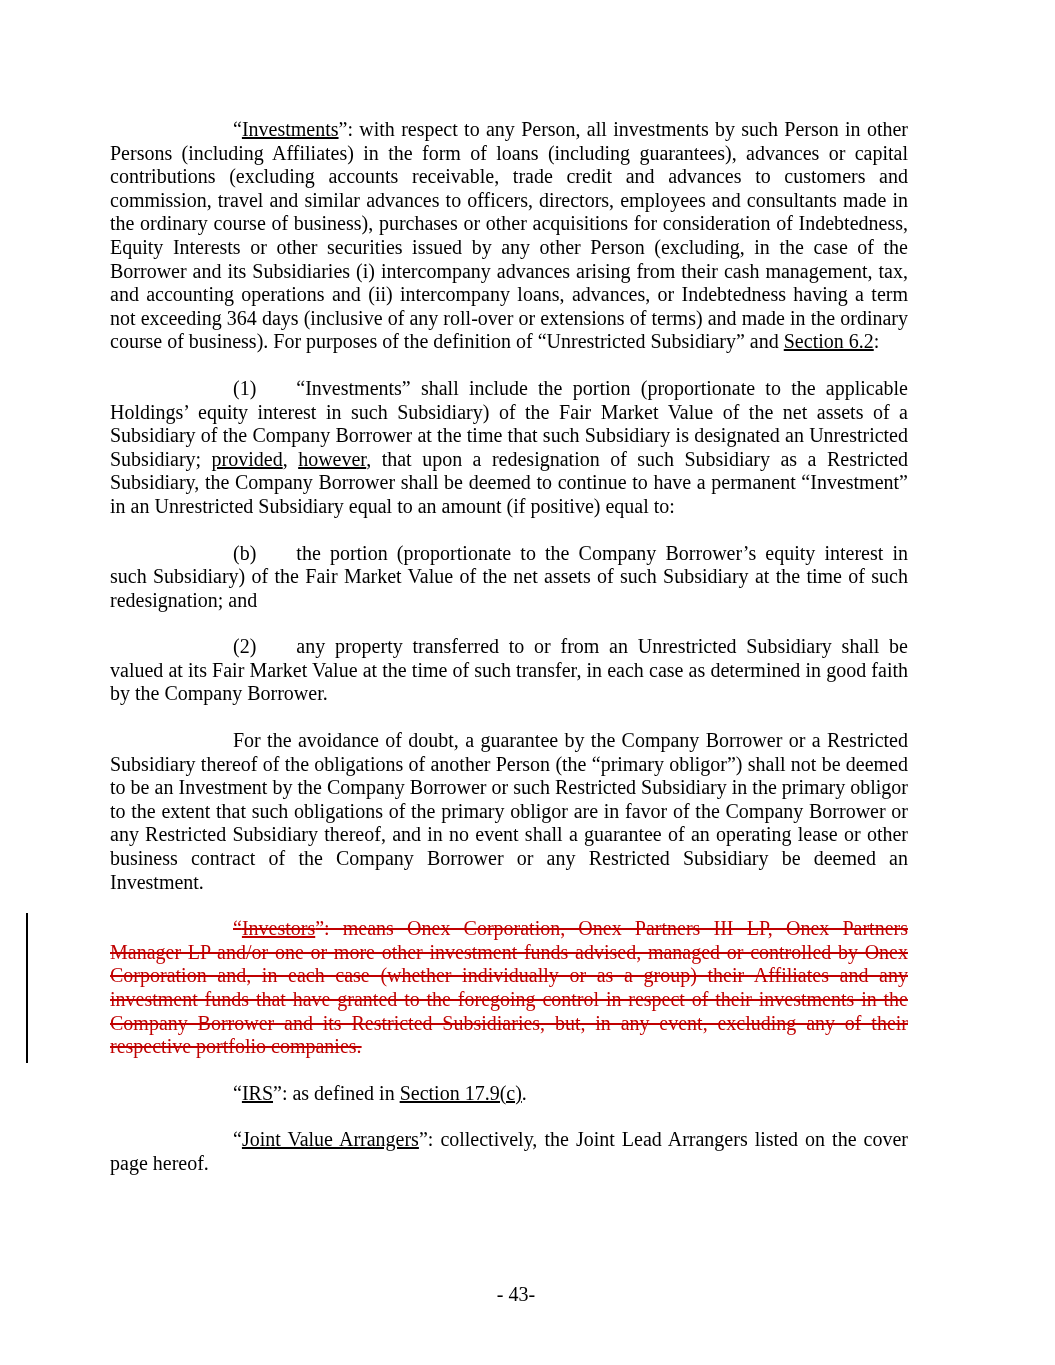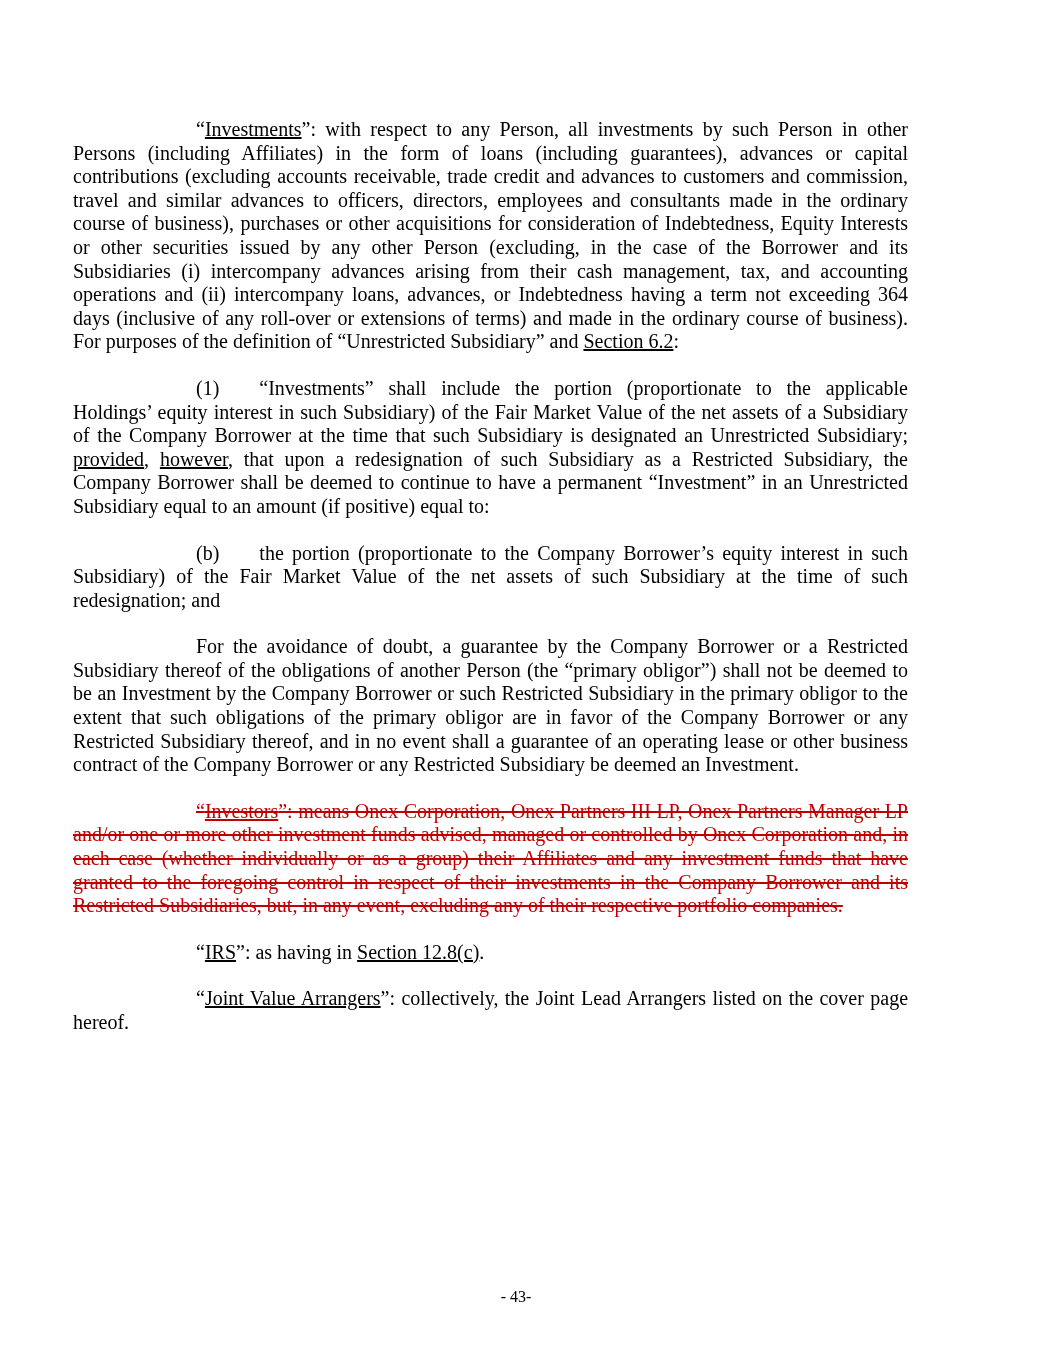--- a/index.html
+++ b/index.html
@@ -10,21 +10,21 @@
   .page {
     position: relative;
     width: 1032px;
     height: 1365px;
     background: #ffffff;
     font-family: "Liberation Serif", serif;
     font-size: 20px;
     line-height: 1.18;
     color: #000000;
     box-sizing: border-box;
-    padding: 118px 124px 0 73px;
+    padding: 118px 124px 0 110px;
     overflow: hidden;
   }
   .para {
     margin: 0 0 23px 0;
     text-align: justify;
     text-indent: 123px;
     position: relative;
   }
   .tab {
     display: inline-block;
@@ -49,31 +49,32 @@
     background: #000000;
     display: block;
     text-decoration: none !important;
   }
   .footer {
     position: absolute;
     left: 0;
     right: 0;
     bottom: 58px;
     text-align: center;
-    font-size: 16px;
+    font-size: 20px;
     color: #000000;
   }
 </style>
 </head>
 <body>
 
 <div class="page">
   <div id="paragraphs">
       <p class="para"><span>“</span><span class="u">Investments</span><span>”:  with respect to any Person, all investments by such Person in other Persons (including Affiliates) in the form of loans (including guarantees), advances or capital contributions (excluding accounts receivable, trade credit and advances to customers and commission, travel and similar advances to officers, directors, employees and consultants made in the ordinary course of business), purchases or other acquisitions for consideration of Indebtedness, Equity Interests or other securities issued by any other Person (excluding, in the case of the Borrower and its Subsidiaries (i) intercompany advances arising from their cash management, tax, and accounting operations and (ii) intercompany loans, advances, or Indebtedness having a term not exceeding 364 days (inclusive of any roll-over or extensions of terms) and made in the ordinary course of business).  For purposes of the definition of “Unrestricted Subsidiary” and </span><span class="u">Section 6.2</span><span>:</span></p>
       <p class="para"><span>(1)</span><span class="tab"></span><span>“Investments” shall include the portion (proportionate to the applicable Holdings’ equity interest in such Subsidiary) of the Fair Market Value of the net assets of a Subsidiary of the Company Borrower at the time that such Subsidiary is designated an Unrestricted Subsidiary; </span><span class="u">provided</span><span>, </span><span class="u">however</span><span>, that upon a redesignation of such Subsidiary as a Restricted Subsidiary, the Company Borrower shall be deemed to continue to have a permanent “Investment” in an Unrestricted Subsidiary equal to an amount (if positive) equal to:</span></p>
       <p class="para"><span>(b)</span><span class="tab"></span><span>the portion (proportionate to the Company Borrower’s equity interest in such Subsidiary) of the Fair Market Value of the net assets of such Subsidiary at the time of such redesignation; and</span></p>
+      <p class="para"><span>(2)</span><span class="tab"></span><span>any property transferred to or from an Unrestricted Subsidiary shall be valued at its Fair Market Value at the time of such transfer, in each case as determined in good faith by the Company Borrower.</span></p>
       <p class="para"><span>For the avoidance of doubt, a guarantee by the Company Borrower or a Restricted Subsidiary thereof of the obligations of another Person (the “primary obligor”) shall not be deemed to be an Investment by the Company Borrower or such Restricted Subsidiary in the primary obligor to the extent that such obligations of the primary obligor are in favor of the Company Borrower or any Restricted Subsidiary thereof, and in no event shall a guarantee of an operating lease or other business contract of the Company Borrower or any Restricted Subsidiary be deemed an Investment.</span></p>
       <p class="para struck" style="color: rgb(192, 0, 0);"><span class="change-bar"></span><span>“</span><span class="u">Investors</span><span>”:  means Onex Corporation, Onex Partners III LP, Onex Partners Manager LP and/or one or more other investment funds advised, managed or controlled by Onex Corporation and, in each case (whether individually or as a group) their Affiliates and any investment funds that have granted to the foregoing control in respect of their investments in the Company Borrower and its Restricted Subsidiaries, but, in any event, excluding any of their respective portfolio companies.</span></p>
-      <p class="para"><span>“</span><span class="u">IRS</span><span>”:  as having in </span><span class="u">Section 12.8(c)</span><span>.</span></p>
+      <p class="para"><span>“</span><span class="u">IRS</span><span>”:  as defined in </span><span class="u">Section 17.9(c)</span><span>.</span></p>
       <p class="para"><span>“</span><span class="u">Joint Value Arrangers</span><span>”:  collectively, the Joint Lead Arrangers listed on the cover page hereof.</span></p>
     </div>
   <div class="footer">- 43-</div>
 </div>
 
 </body></html>

